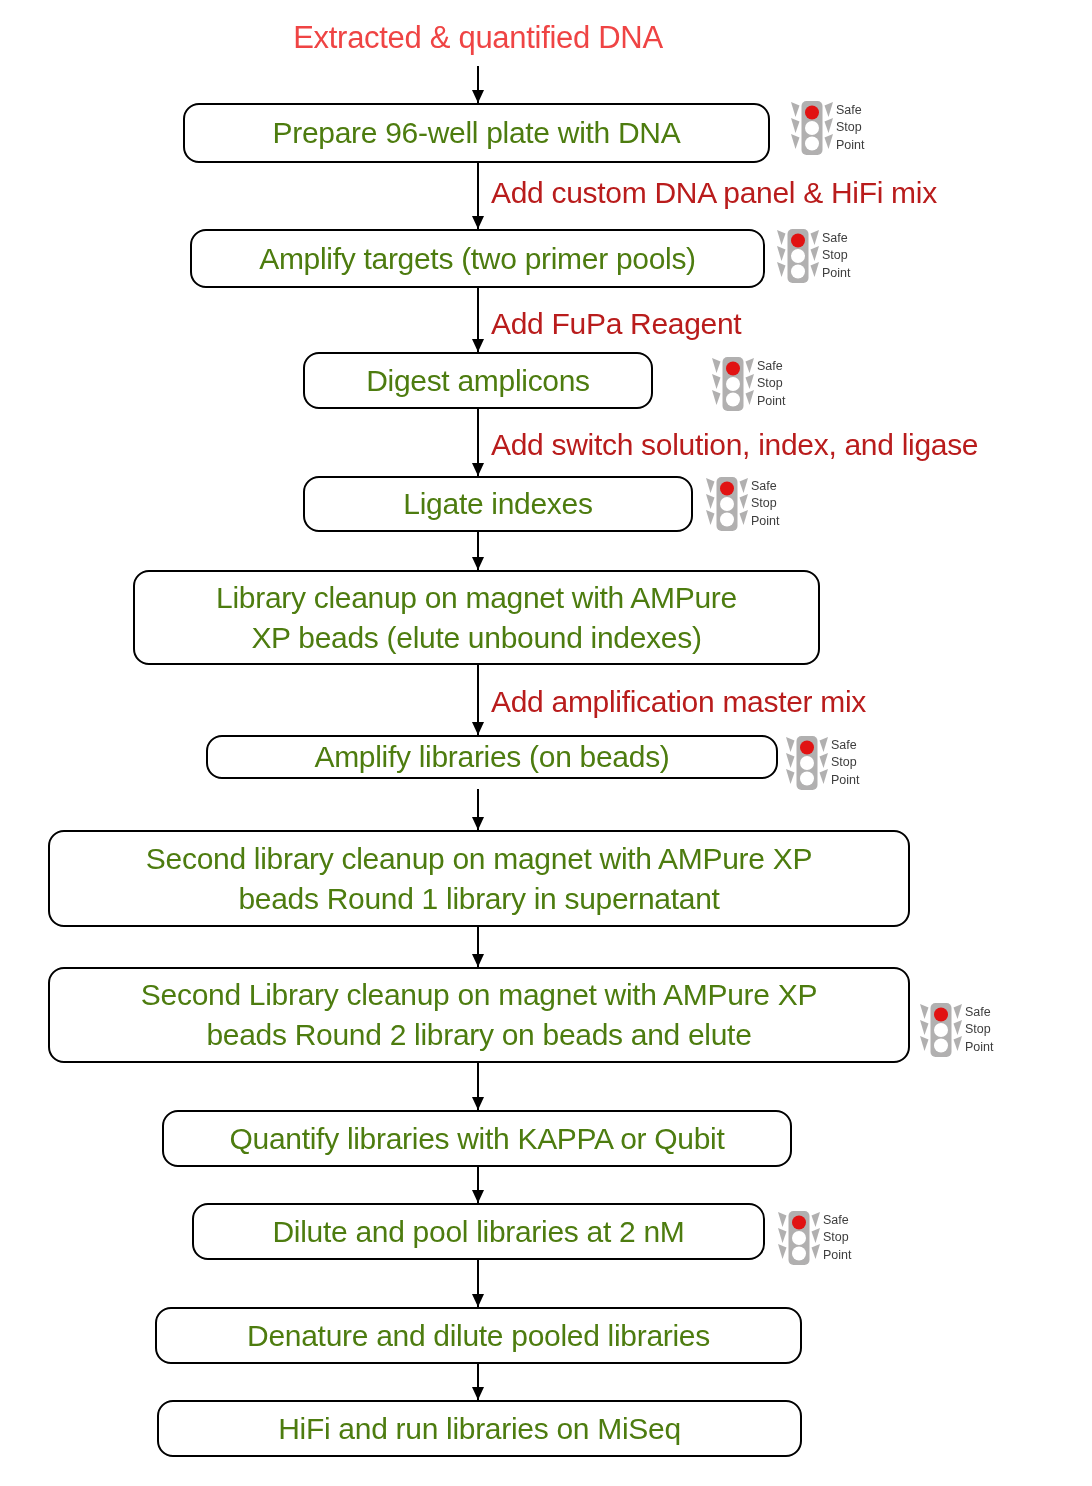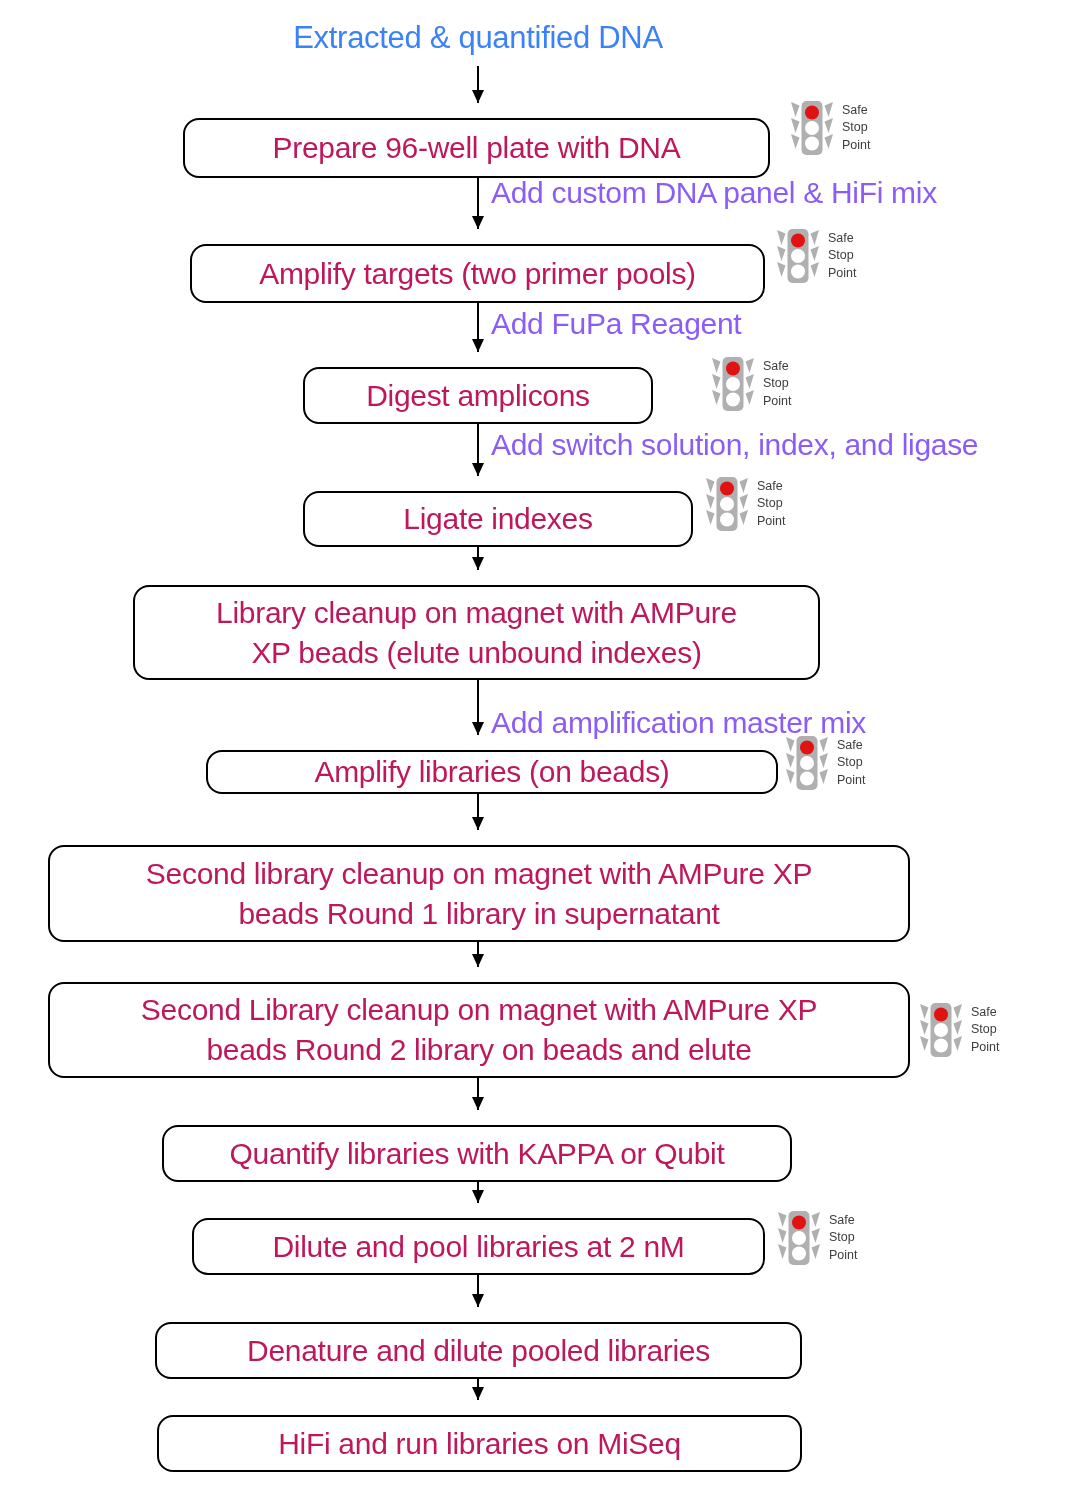--- a/index.html
+++ b/index.html
@@ -11,37 +11,36 @@
     font-family:"Liberation Sans", sans-serif;
     color:#000;
     overflow:hidden;
   }
   .title{
     position:absolute;
     top:20px;left:0;width:956px;
     text-align:center;
     font-size:31px;
     letter-spacing:-0.3px;
-    color:#3b82f6;
+    color:#ef4444;
   }
   .box{
     position:absolute;
     box-sizing:border-box;
     display:flex;
     flex-direction:column;
     align-items:center;
     justify-content:center;
     background:#fff;
     border:2.5px solid #000;
     border-radius:16px;
     font-size:30px;
     line-height:40px;
     letter-spacing:-0.3px;
-    color:#be185d;
-    margin-top:15px;
+    color:#4d7c0f;
   }
   .arrow{
     position:absolute;
     width:2px;
     background:#000;
   }
   .arrow::after{
     content:"";
     position:absolute;
     bottom:0;
@@ -50,27 +49,27 @@
     width:0;height:0;
     border-left:6.5px solid transparent;
     border-right:6.5px solid transparent;
     border-top:13px solid #000;
   }
   .edge-label{
     position:absolute;
     font-size:30px;
     letter-spacing:-0.3px;
     white-space:nowrap;
-    color:#8b5cf6;
+    color:#b91c1c;
   }
   .tl{
     position:absolute;
     display:flex;
     align-items:center;
-    gap:9px;
+    gap:3px;
   }
   .tl-svg{width:42px;height:54px;display:block;}
   .tl-svg .g{fill:var(--signal-gray,#b1b0b0);}
   .tl-svg .on{fill:var(--signal-red,#e11212);}
   .tl-svg .off{fill:#ffffff;}
   .tl-text{
     display:flex;
     flex-direction:column;
     font-size:12.5px;
     line-height:17.5px;
@@ -94,21 +93,21 @@
   <div class="arrow" style="left:477px;top:789px;height:41px"></div>
   <div class="arrow" style="left:477px;top:927px;height:40px"></div>
   <div class="arrow" style="left:477px;top:1063px;height:47px"></div>
   <div class="arrow" style="left:477px;top:1167px;height:36px"></div>
   <div class="arrow" style="left:477px;top:1260px;height:47px"></div>
   <div class="arrow" style="left:477px;top:1364px;height:36px"></div>
 
   <div class="edge-label" style="left:491px;top:176px">Add custom DNA panel &amp; HiFi mix</div>
   <div class="edge-label" style="left:491px;top:307px">Add FuPa Reagent</div>
   <div class="edge-label" style="left:491px;top:428px">Add switch solution, index, and ligase</div>
-  <div class="edge-label" style="left:491px;top:706px">Add amplification master mix</div>
+  <div class="edge-label" style="left:491px;top:685px">Add amplification master mix</div>
 
   <div class="box" style="left:183px;top:103px;width:587px;height:60px">
     <span>Prepare 96-well plate with DNA</span>
   </div>
   <div class="box" style="left:190px;top:229px;width:575px;height:59px">
     <span>Amplify targets (two primer pools)</span>
   </div>
   <div class="box" style="left:303px;top:352px;width:350px;height:57px">
     <span>Digest amplicons</span>
   </div>

